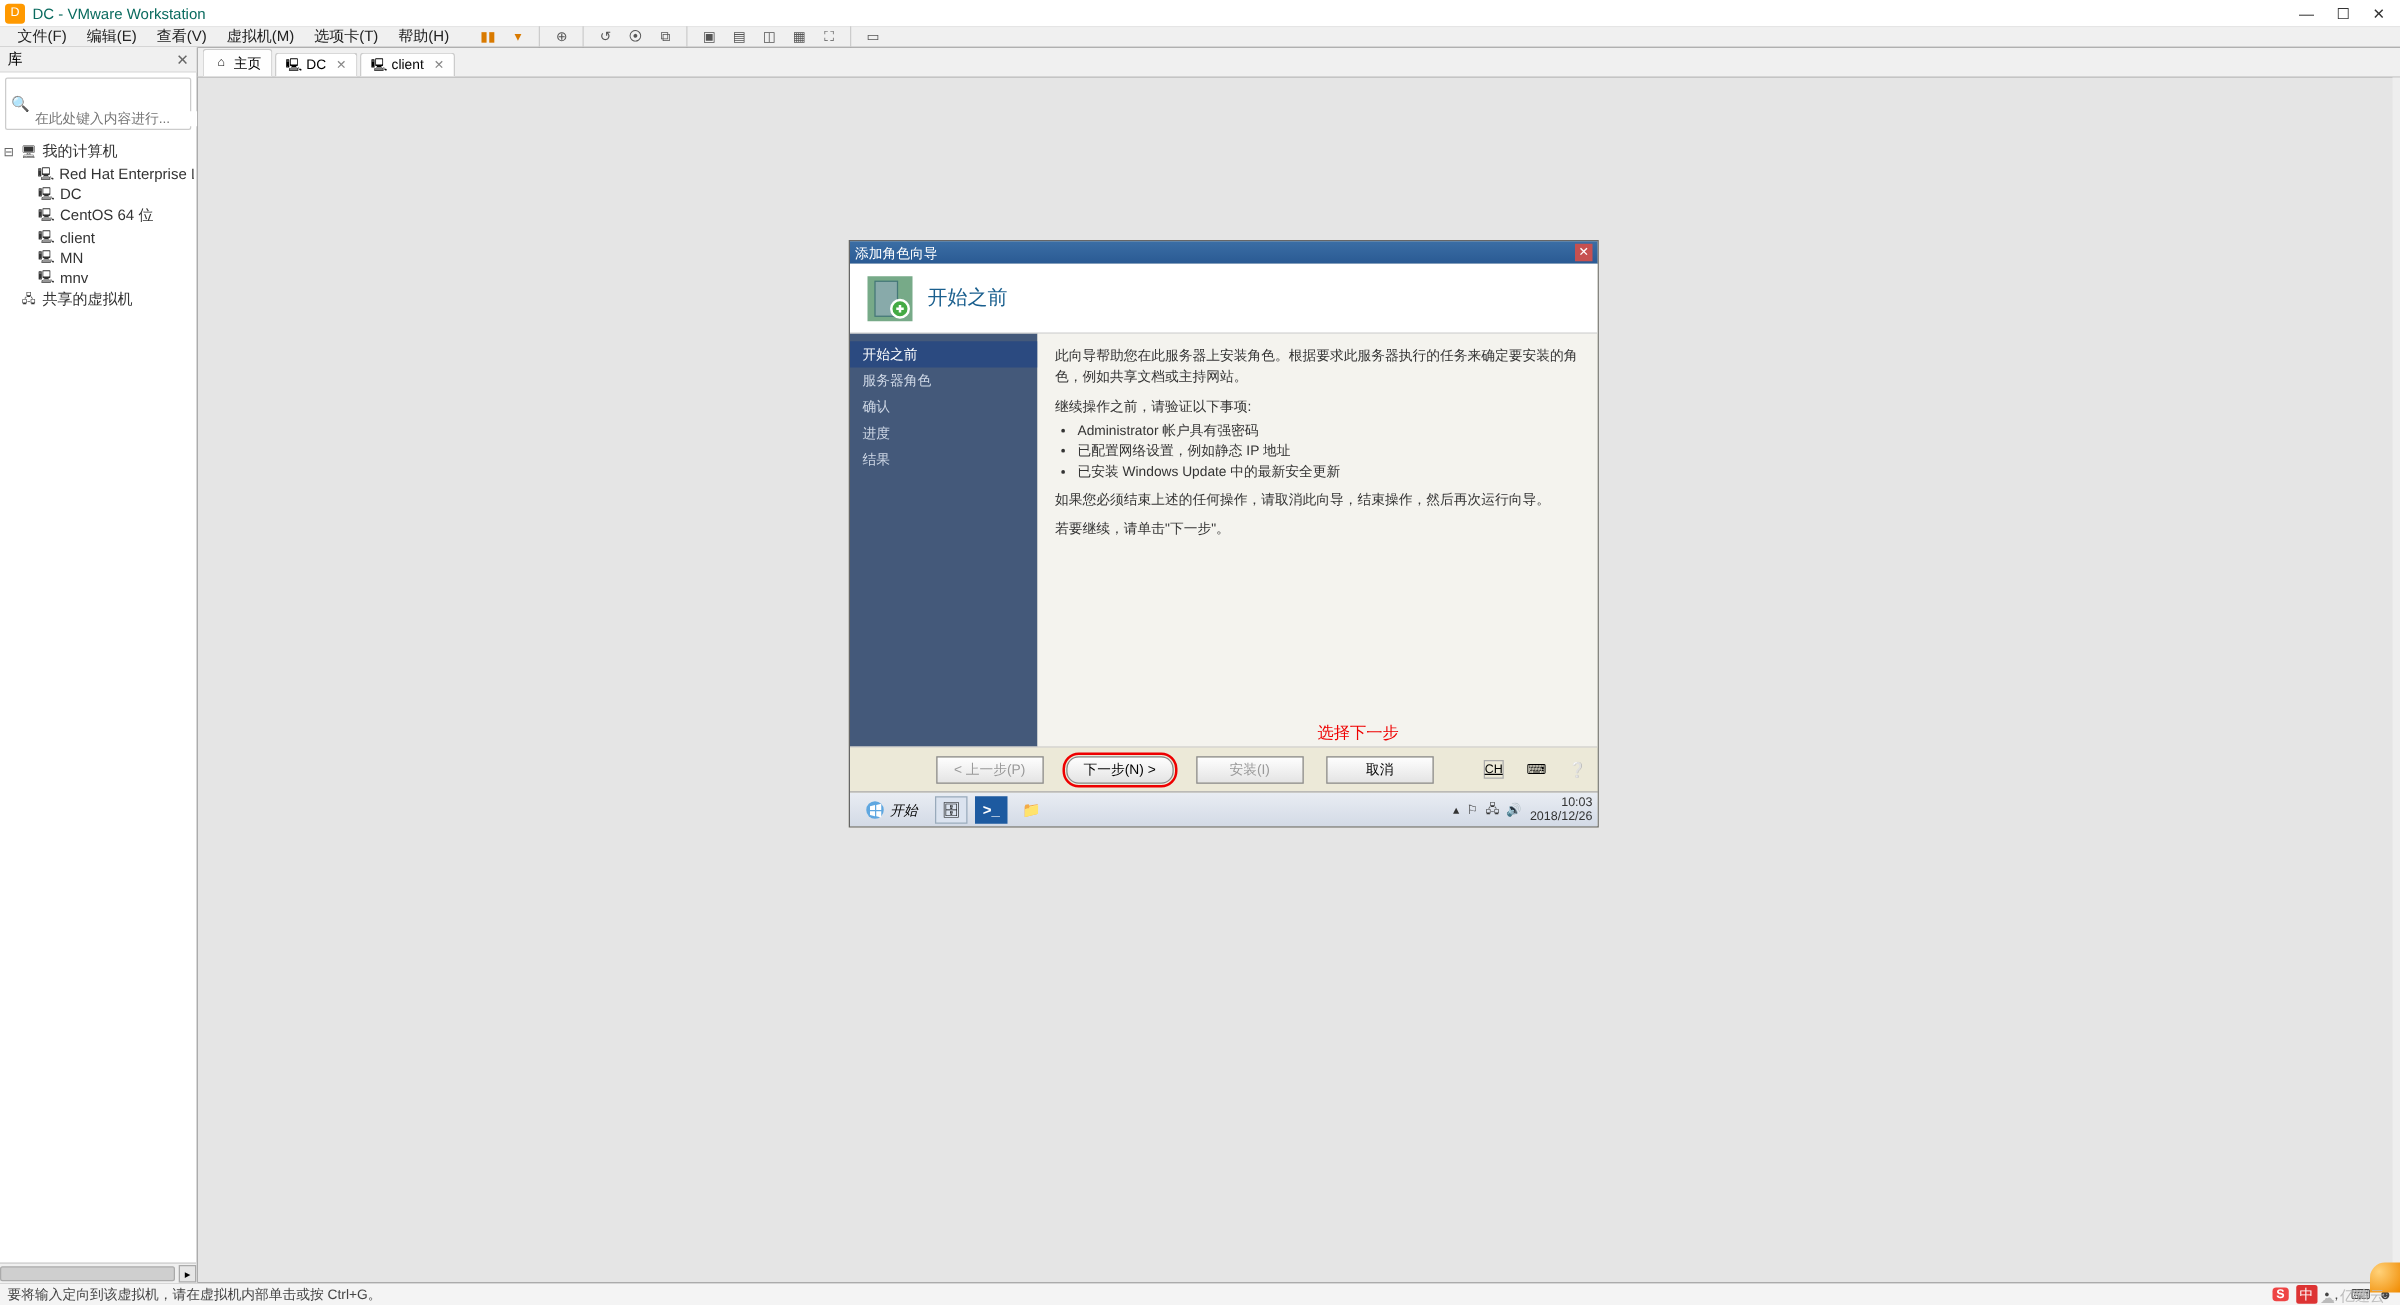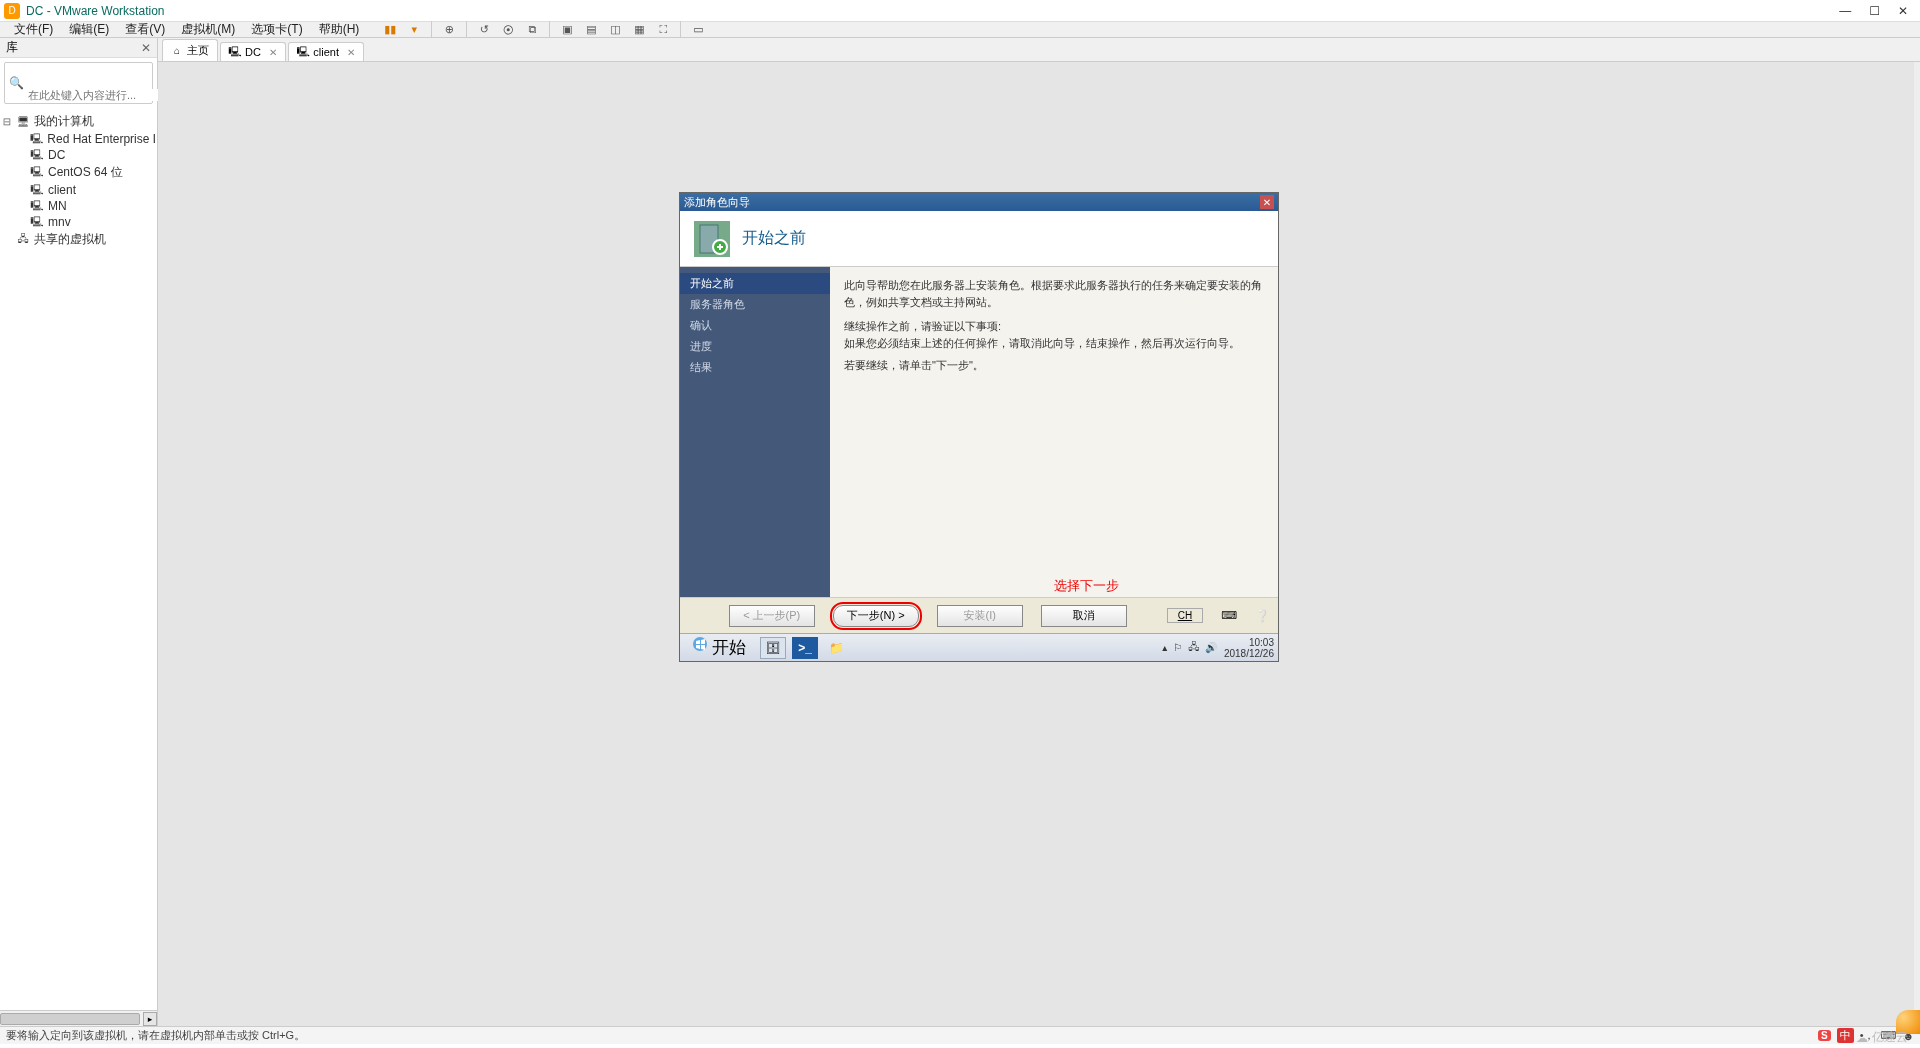--- a/index.html
+++ b/index.html
@@ -61,21 +61,21 @@
 .gd-main { flex:1; background:#f4f3ee; padding: 10px 14px; font-size:11px; color:#333; line-height:1.5;}
 .gd-main ul { padding-left: 18px; margin: 2px 0 6px 0;}
 .gd-checkrow { margin-top: auto; padding: 8px 0; display:flex; align-items:center; gap:6px;}
 .gd-main-inner { display:flex; flex-direction:column; height:100%;}
 .gd-annot { position:absolute; color:#e00; font-size:13px; left: 896px; top: 515px;}
 .gd-buttons { height: 36px; background:#ece9d8; border-top:1px solid #ccc; display:flex; align-items:center; justify-content:flex-end; gap:18px; padding: 0 8px;}
 .gd-btn { min-width: 86px; height:22px; border:1px solid #888; background:linear-gradient(#fefefe,#e4e4e4); font-size:11px; display:inline-flex; align-items:center; justify-content:center; padding: 0 6px;}
 .gd-btn.disabled { color:#999;}
 .gd-btn.highlighted { outline: 2px solid #e00; outline-offset: 1px; border-radius: 10px;}
 .gd-taskbar { height:28px; background:linear-gradient(#e9edf3,#d3dae6); display:flex; align-items:center; padding: 0 4px; gap:6px; border-top:1px solid #aaa;}
-.gd-taskbar .start { display:flex; align-items:flex-start; gap:4px; padding:2px 8px; font-size:17px; border-radius:3px;}
+.gd-taskbar .start { display:flex; align-items:flex-end; gap:4px; padding:2px 8px; font-size:11px; border-radius:3px;font-style:italic;}
 .gd-taskbar .tray { margin-left:auto; display:flex; align-items:center; gap:6px; font-size:10px; color:#333;}
 .gd-taskbar .tray .clock { text-align:right; line-height:1.1;}
 
 
 .vm-scroll-v { position:absolute; right:0; top:0; bottom:0; width:6px; background:#eee;}
 .hscroll { height: 16px; background:#f0f0f0; border-top:1px solid #ccc; position:relative;}
 .hscroll .thumb { position:absolute; left:0; top:2px; height:12px; width:140px; background:#cfcfcf; border:1px solid #aaa; border-radius:2px;}
 .hscroll .arrow { position:absolute; top:1px; width:14px; height:14px; background:#e6e6e6; border:1px solid #aaa; font-size:9px; display:inline-flex; align-items:center; justify-content:center;}
 .hscroll .arrow.right { right:0;}
 
@@ -226,32 +226,37 @@
             <div class="step blue">开始之前</div>
             <div class="step">服务器角色</div>
             <div class="step">确认</div>
             <div class="step">进度</div>
             <div class="step">结果</div>
           </div>
           <div class="gd-main">
             <div class="gd-main-inner">
               <p>此向导帮助您在此服务器上安装角色。根据要求此服务器执行的任务来确定要安装的角色，例如共享文档或主持网站。</p>
               <p style="margin-top:8px;">继续操作之前，请验证以下事项:</p>
+              <ul>
+                <li>Administrator 帐户具有强密码</li>
+                <li>已配置网络设置，例如静态 IP 地址</li>
+                <li>已安装 Windows Update 中的最新安全更新</li>
+              </ul>
               <p>如果您必须结束上述的任何操作，请取消此向导，结束操作，然后再次运行向导。</p>
               <p style="margin-top:6px;">若要继续，请单击"下一步"。</p>
             </div>
           </div>
         </div>
         <div class="gd-buttons">
           <span class="gd-btn disabled">&lt; 上一步(P)</span>
           <span class="gd-btn highlighted">下一步(N) &gt;</span>
           <span class="gd-btn disabled">安装(I)</span>
           <span class="gd-btn">取消</span>
           <span style="width:4px;"></span>
-          <span style="font-size:10px;border:1px solid #aaa;padding:1px 10px;text-decoration:underline;">CH</span>
+          <span style="font-size:10px;border:1px solid #aaa;padding:1px 0;text-decoration:underline;">CH</span>
           <span style="font-size:11px;">⌨</span>
           <span style="color:#2a6db8;">❔</span>
         </div>
         <div class="gd-taskbar">
           <div class="start">
             <span>
               <svg width="16" height="16">
                   <circle cx="8" cy="8" r="7" fill="#5fa7e0"></circle>
                   <path d="M4 5 l4 -1 v4 h-4z M9 4 l4 -1 v5 h-4z M4 9 h4 v4 l-4 -1z M9 9 h4 v5 l-4 -1z" fill="#fff"></path>
                 </svg>

